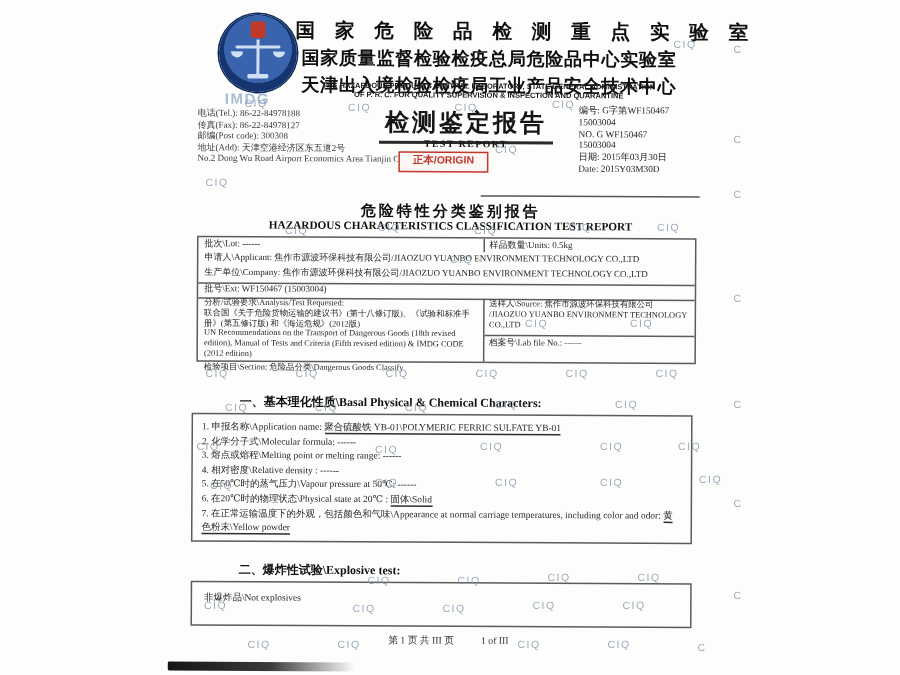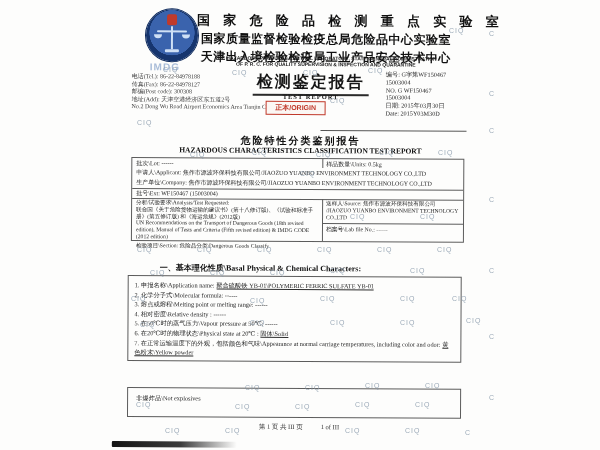--- a/index.html
+++ b/index.html
@@ -159,20 +159,21 @@
     <div id="box1">
       <div class="li"><span>1.  申报名称\Application name: </span><span class="val-u">聚合硫酸铁 YB-01\POLYMERIC FERRIC SULFATE YB-01</span></div>
       <div class="li"><span>2.  化学分子式\Molecular formula: </span><span>------</span></div>
       <div class="li"><span>3.  熔点或熔程\Melting point or melting range: </span><span>------</span></div>
       <div class="li"><span>4.  相对密度\Relative density : </span><span>------</span></div>
       <div class="li"><span>5.  在50℃时的蒸气压力\Vapour pressure at 50℃: </span><span>------</span></div>
       <div class="li"><span>6.  在20℃时的物理状态\Physical state at 20℃ : </span><span class="val-u">固体\Solid</span></div>
       <div class="li"><span>7.  在正常运输温度下的外观，包括颜色和气味\Appearance at normal carriage temperatures, including color and odor: </span><span class="val-u">黄色粉末\Yellow powder</span></div>
     </div>
 
+    <div id="sec2-h">二、爆炸性试验\Explosive test:</div>
     <div id="box2">
       <span>非爆炸品\Not explosives</span>
     </div>
 
     <div id="footer">
       <span>第 1 页 共 III 页</span><span class="gap"></span><span>1 of III</span>
     </div>
     <div id="scanbar"></div>
   </div>
 

